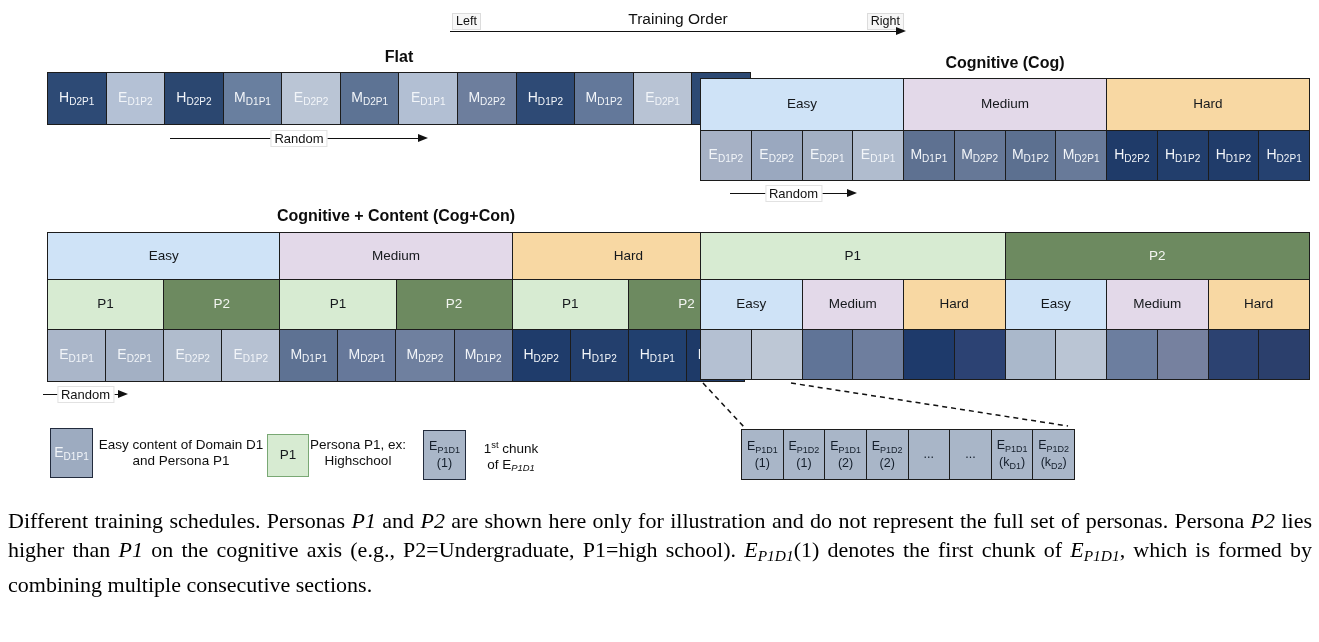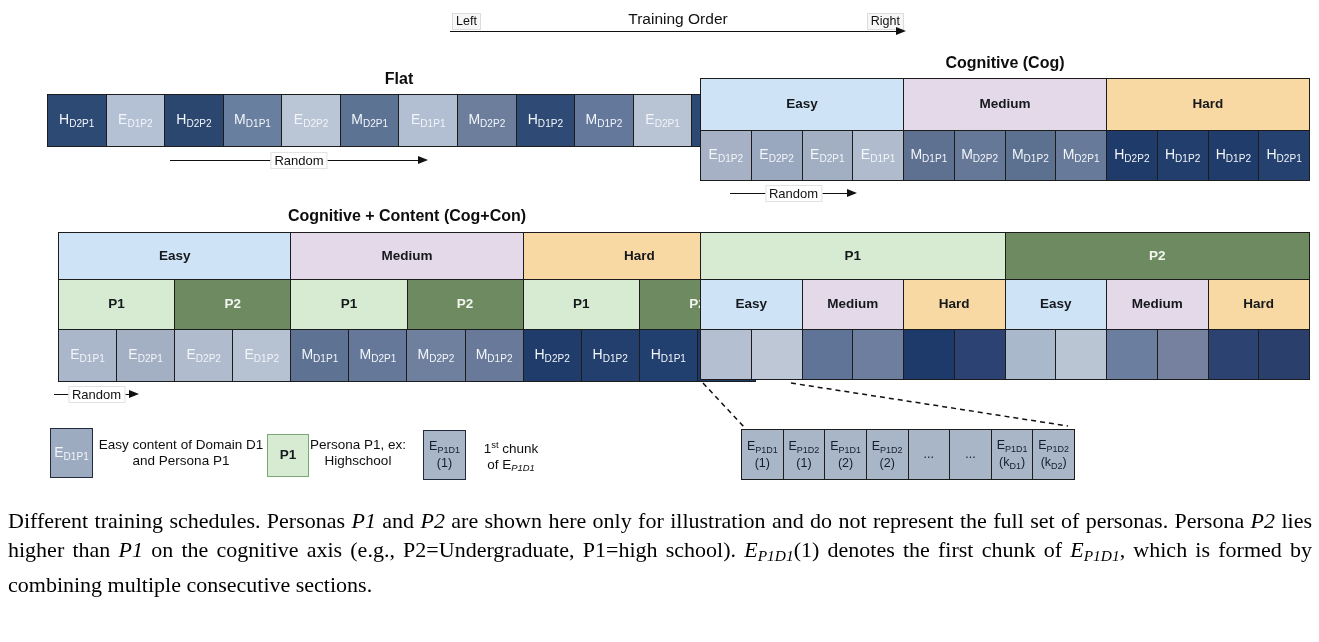--- a/index.html
+++ b/index.html
@@ -10,21 +10,21 @@
   .ptitle{position:absolute;left:0;width:100%;text-align:center;margin:0;
           font-size:16px;font-weight:bold;color:#0d0d0d;}
 
   .row{position:absolute;left:0;width:100%;display:flex;box-sizing:border-box;
        border:1.6px solid #1c1c1c;}
   .row.nt{border-top:none;}
   .cell{flex:1 1 0;min-width:0;display:flex;flex-direction:column;align-items:center;
         justify-content:center;border-right:1.6px solid #1c1c1c;color:#f2f5f9;
         font-size:14px;line-height:1.1;text-align:center;}
   .cell:last-child{border-right:none;}
-  .cell.band{font-size:13.5px;color:#15181c;font-weight:bold;}
+  .cell.band{font-size:13.5px;color:#15181c;}
   .cell.lighttext{color:#f3f5f1;}
   .cell.darktext{color:#141e2b;}
   .l1{display:inline;white-space:nowrap;text-align:center;}
   .l2{white-space:nowrap;margin-top:1px;}
   .sub{font-size:0.72em;vertical-align:-0.28em;}
   .small .cell{font-size:12.5px;line-height:1.15;}
 
   
   .rand{position:absolute;height:17px;}
   .aline{position:absolute;left:0;right:8px;top:8px;border-top:1.6px solid #111;}
@@ -63,21 +63,21 @@
 <div class="canvas">
 
   <div class="taxis" style="left:450px;top:9px;width:456px;height:26px">
     <span class="endlab" style="left:2px;top:4px">Left</span>
     <span class="taxis-title">Training Order</span>
     <span class="endlab" style="right:2px;top:4px">Right</span>
     <div class="aline" style="top:22px"></div>
     <div class="ahead" style="top:17.5px"></div>
   </div>
 
-  <section class="panel" style="left:47px;top:66px;width:704px;height:120px">
+  <section class="panel" style="left:47px;top:44px;width:704px;height:120px">
     <h3 class="ptitle" style="top:4px">Flat</h3>
     <div class="row" style="top:28px;height:53px">
         <div class="cell" style="background: rgb(45, 74, 117);">
           <span class="l1"><span>H</span><span class="sub">D2P1</span></span>
         </div>
         <div class="cell" style="background: rgb(180, 193, 213);">
           <span class="l1"><span>E</span><span class="sub">D1P2</span></span>
         </div>
         <div class="cell" style="background: rgb(43, 71, 112);">
           <span class="l1"><span>H</span><span class="sub">D2P2</span></span>
@@ -168,21 +168,21 @@
           <span class="l1"><span>H</span><span class="sub">D2P1</span></span>
         </div>
       </div>
     <div class="rand" style="left:30px;top:133px;width:127px">
       <div class="aline"></div>
       <div class="ahead"></div>
       <span class="alabel">Random</span>
     </div>
   </section>
 
-  <section class="panel" style="left:58px;top:205px;width:698px;height:205px">
+  <section class="panel" style="left:47px;top:205px;width:698px;height:205px">
     <h3 class="ptitle" style="top:2px">Cognitive + Content (Cog+Con)</h3>
     <div class="row" style="top:27px;height:48px">
         <div class="cell band" style="background: rgb(207, 227, 247);">
           <span>Easy</span>
         </div>
         <div class="cell band" style="background: rgb(227, 217, 233);">
           <span>Medium</span>
         </div>
         <div class="cell band" style="background: rgb(248, 216, 163);">
           <span>Hard</span>

